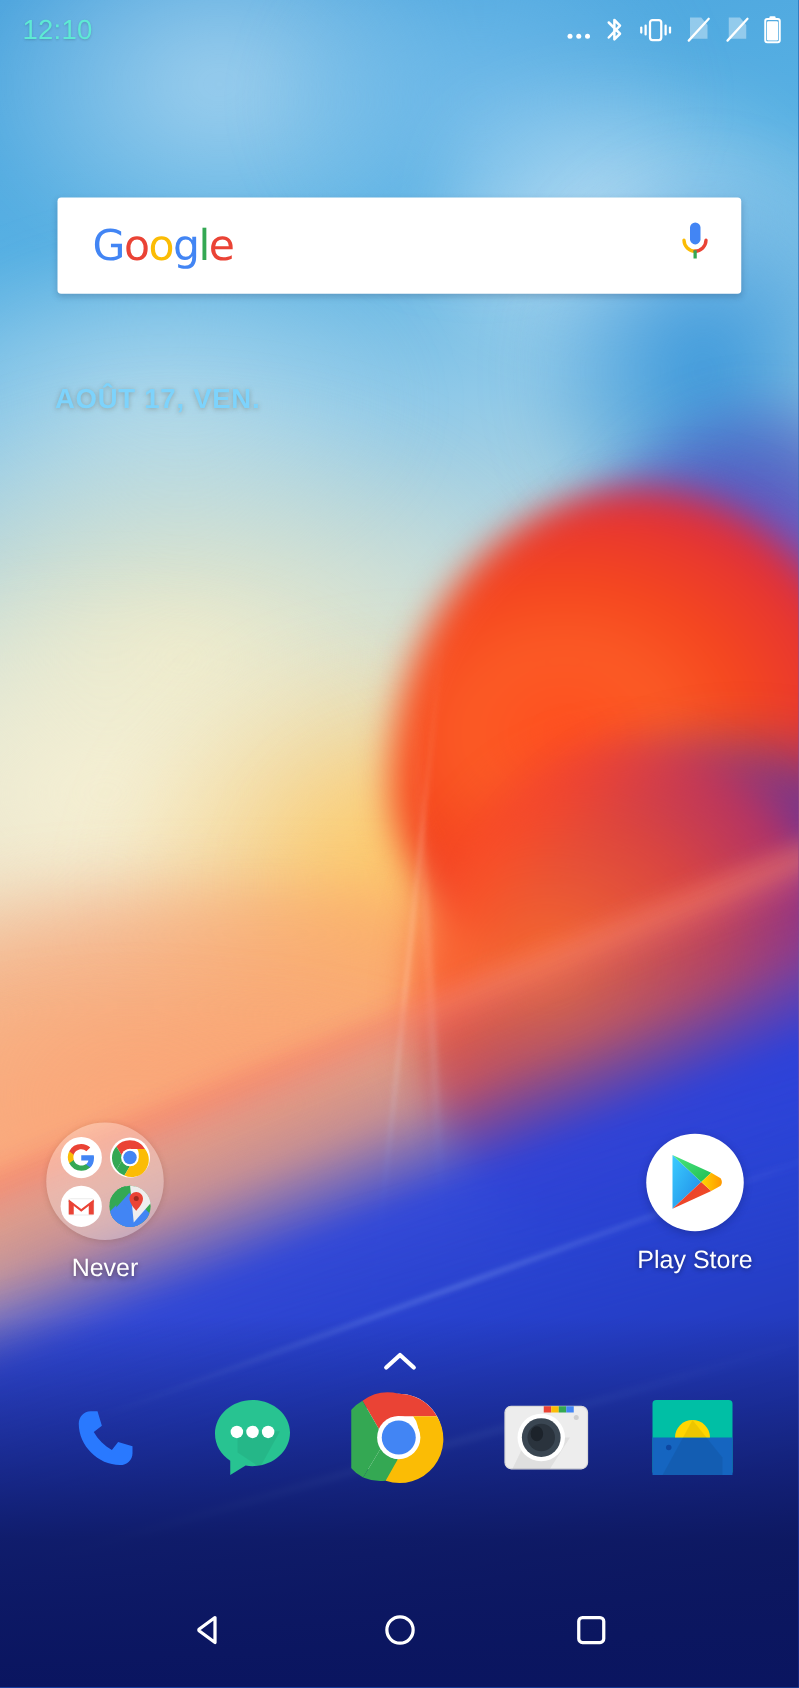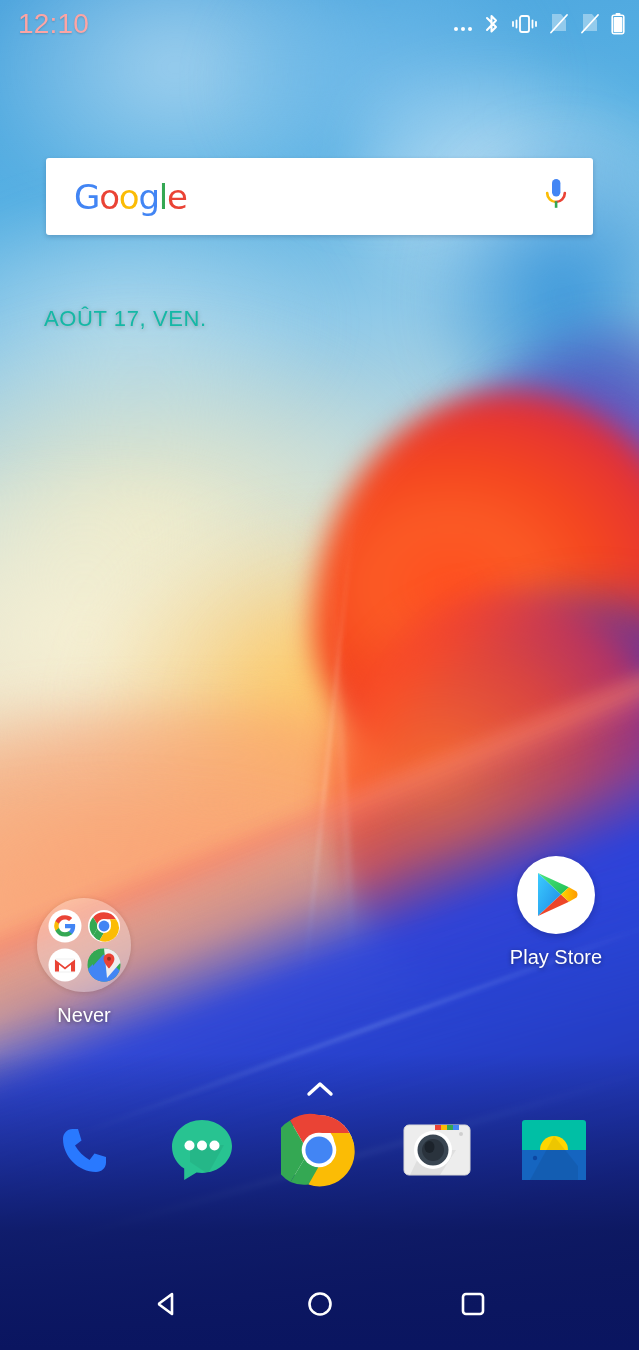--- a/index.html
+++ b/index.html
@@ -169,21 +169,21 @@
     filter:blur(3px);
   }
 
   
   #status-bar {
     position:absolute; left:0; top:0; width:100%; height:48px;
     display:flex; align-items:center; justify-content:space-between;
     padding:0 14px 0 18px; z-index:20;
   }
   #status-time {
-    color:#fca5a5; font-size:28px; letter-spacing:.2px;
+    color:#5eead4; font-size:22px; letter-spacing:.2px;
     text-shadow:0 1px 2px rgba(0,0,0,.18);
     text-align:center;
   }
   #status-icons { display:flex; align-items:center; gap:11px; }
   .si { display:flex; align-items:center; }
   .dots-icon { display:flex; gap:3px; align-items:flex-end; height:18px; padding-bottom:2px; }
   .dots-icon i { width:4px; height:4px; background:#fff; border-radius:50%; display:block; }
 
   
   #search-widget {
@@ -197,39 +197,40 @@
     font-size:34px; letter-spacing:-1.2px; font-weight:400;
     font-family:"DejaVu Sans", sans-serif; display:flex;
   }
   #google-logo span { display:inline-block; }
 
   
   #date-widget {
     position:absolute; left:44px; top:306px; z-index:15;
   }
   #date-line {
-    color:#14b8a6; font-size:22px; letter-spacing:.6px;
+    color:#7dd3fc; font-size:22px; letter-spacing:.6px;
     text-shadow:0 1px 4px rgba(90,70,40,.35);
     font-family:"Liberation Sans", sans-serif;
+    font-weight:bold;
   }
   .ns-line {
     color:#fff; font-size:40px; font-weight:300; letter-spacing:11px;
     line-height:1.28; margin-top:8px;
     text-shadow:0 2px 6px rgba(110,80,40,.35);
     font-family:"Liberation Sans", sans-serif;
   }
   .ns-line.second { margin-top:-2px; }
 
   
   .app-cell {
     position:absolute; width:150px; z-index:15;
     display:flex; flex-direction:column; align-items:center;
   }
   #cell-google { left:9px; top:898px; }
-  #cell-playstore { left:481px; top:856px; }
+  #cell-playstore { left:481px; top:907px; }
   .app-label {
     margin-top:12px; color:#fff; font-size:20px;
     text-shadow:0 1px 4px rgba(0,0,0,.45);
     font-family:"Liberation Sans", sans-serif; white-space:nowrap;
   }
 
   
   .folder {
     width:94px; height:94px; border-radius:50%;
     background:rgba(255,255,255,.30);

